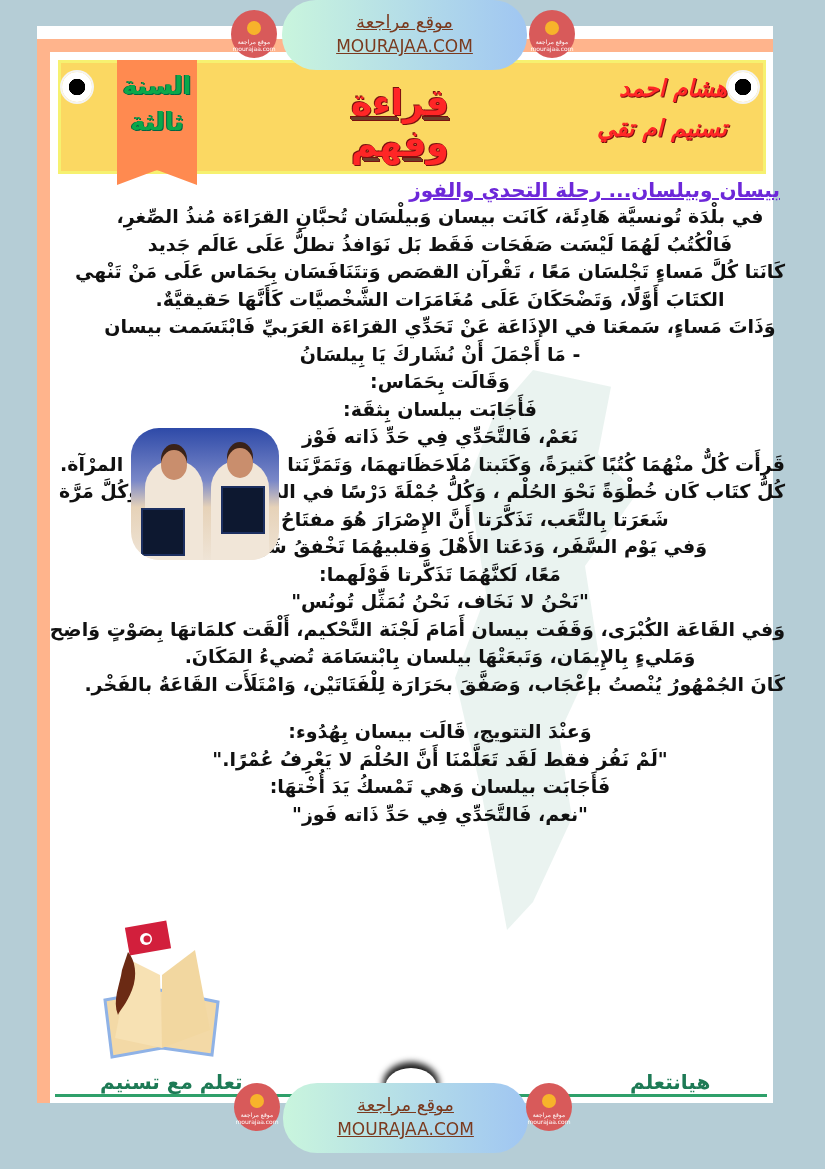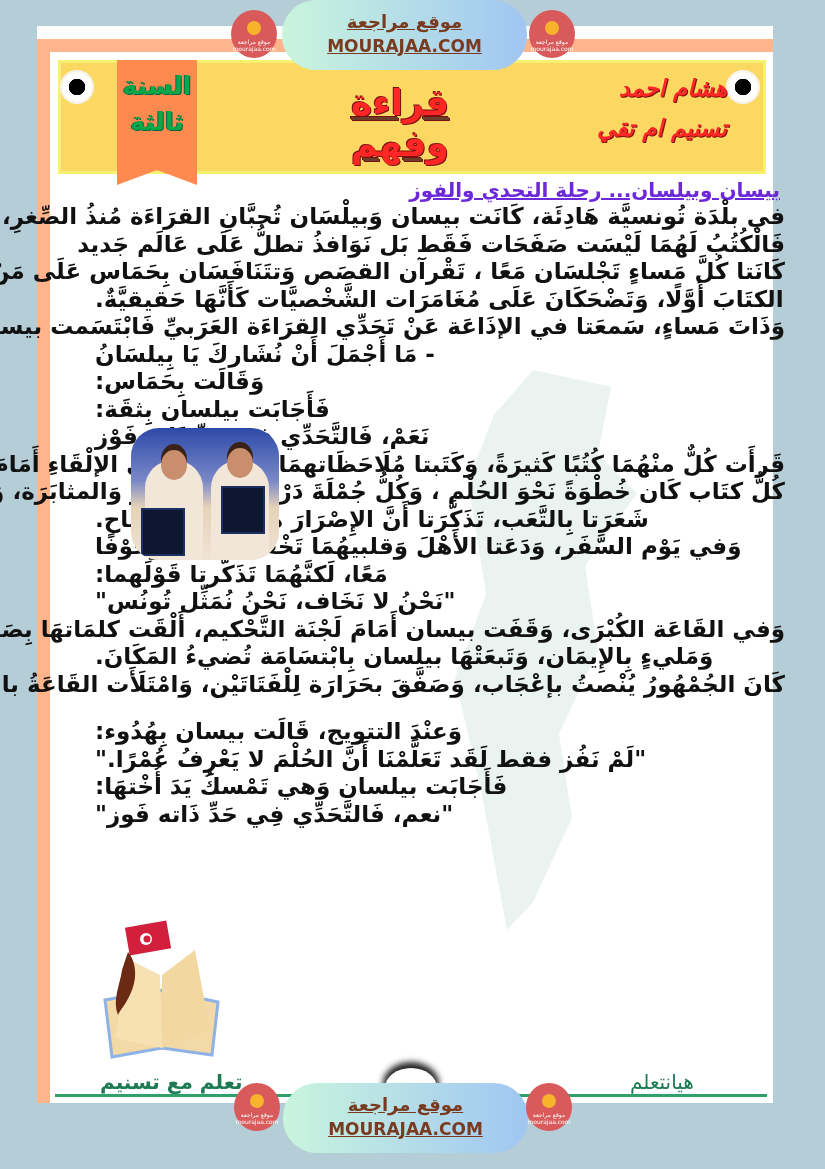--- a/index.html
+++ b/index.html
@@ -47,41 +47,41 @@
     text-shadow: 1px 1px 0 #7a1010, -1px -1px 0 #7a1010;
   }
   .authors {
     position: absolute; right: 98px; top: 68px; text-align: right;
     color: #ff2626; font-weight: bold; font-style: italic; font-size: 23px; line-height: 40px;
     text-shadow: 1px 1px 0 #7a1010;
   }
   .site-badge {
     position: absolute; width: 245px; height: 70px; border-radius: 34px;
     background: linear-gradient(90deg, #c9f5dd, #a0c6f2);
-    text-align: center; color: #7a3a1f; font-weight: bold;
+    text-align: center; color: #7a3a1f; font-weight: normal;
   }
   .site-badge .ar { font-size: 18px; line-height: 24px; margin-top: 10px; text-decoration: underline; }
   .site-badge .en { font-size: 17px; line-height: 24px; text-decoration: underline; }
   .logo-circle {
     position: absolute; width: 46px; height: 48px; border-radius: 50%;
     background: #d85a5a; color: #fff; font-size: 6px; text-align: center;
   }
   .logo-circle .dot {
     display: block; width: 14px; height: 14px; border-radius: 50%;
     background: #f7b32b; margin: 11px auto 3px;
   }
   .story-title {
     position: absolute; left: 260px; top: 178px; width: 520px; text-align: right;
     color: #6d28d9; font-weight: bold; font-size: 20px; text-decoration: underline;
   }
   .story {
     position: absolute; left: 95px; top: 203px; width: 690px;
-    direction: rtl; text-align: left;
+    direction: rtl; text-align: center;
     font-family: "DejaVu Sans", sans-serif; font-weight: bold;
-    font-size: 23px; line-height: 27.5px; color: #111;
+    font-size: 19px; line-height: 27.5px; color: #111;
   }
   .story p { white-space: nowrap; }
   .photo {
     position: absolute; left: 131px; top: 428px; width: 148px; height: 132px;
     border-radius: 28px; overflow: hidden;
     background: linear-gradient(180deg, #2e4aa8 0%, #7a88c8 40%, #e6d2b8 60%, #efe4d6 100%);
   }
   .photo .girl {
     position: absolute; bottom: 0; width: 58px; height: 100px;
     background: #f1e6d8; border-radius: 28px 28px 0 0;
@@ -102,21 +102,21 @@
   }
   .book-art { position: absolute; left: 100px; top: 920px; width: 125px; height: 140px; }
   .footer-line {
     position: absolute; left: 55px; top: 1094px; width: 712px; height: 3px; background: #2ea06a;
   }
   .footer-left {
     position: absolute; left: 100px; top: 1070px; color: #1d7a55; font-weight: bold; font-size: 20px;
     direction: rtl;
   }
   .footer-right {
-    position: absolute; left: 630px; top: 1070px; color: #1d7a55; font-weight: normal; font-size: 20px;
+    position: absolute; left: 630px; top: 1070px; color: #1d7a55; font-weight: bold; font-size: 20px;
     direction: rtl;
   }
   .spot {
     position: absolute; left: 385px; top: 1068px; width: 52px; height: 40px;
     border-radius: 50% 50% 0 0; background: #fff;
     box-shadow: 0 -4px 6px 2px #222;
   }
 </style>
 </head>
 <body>

